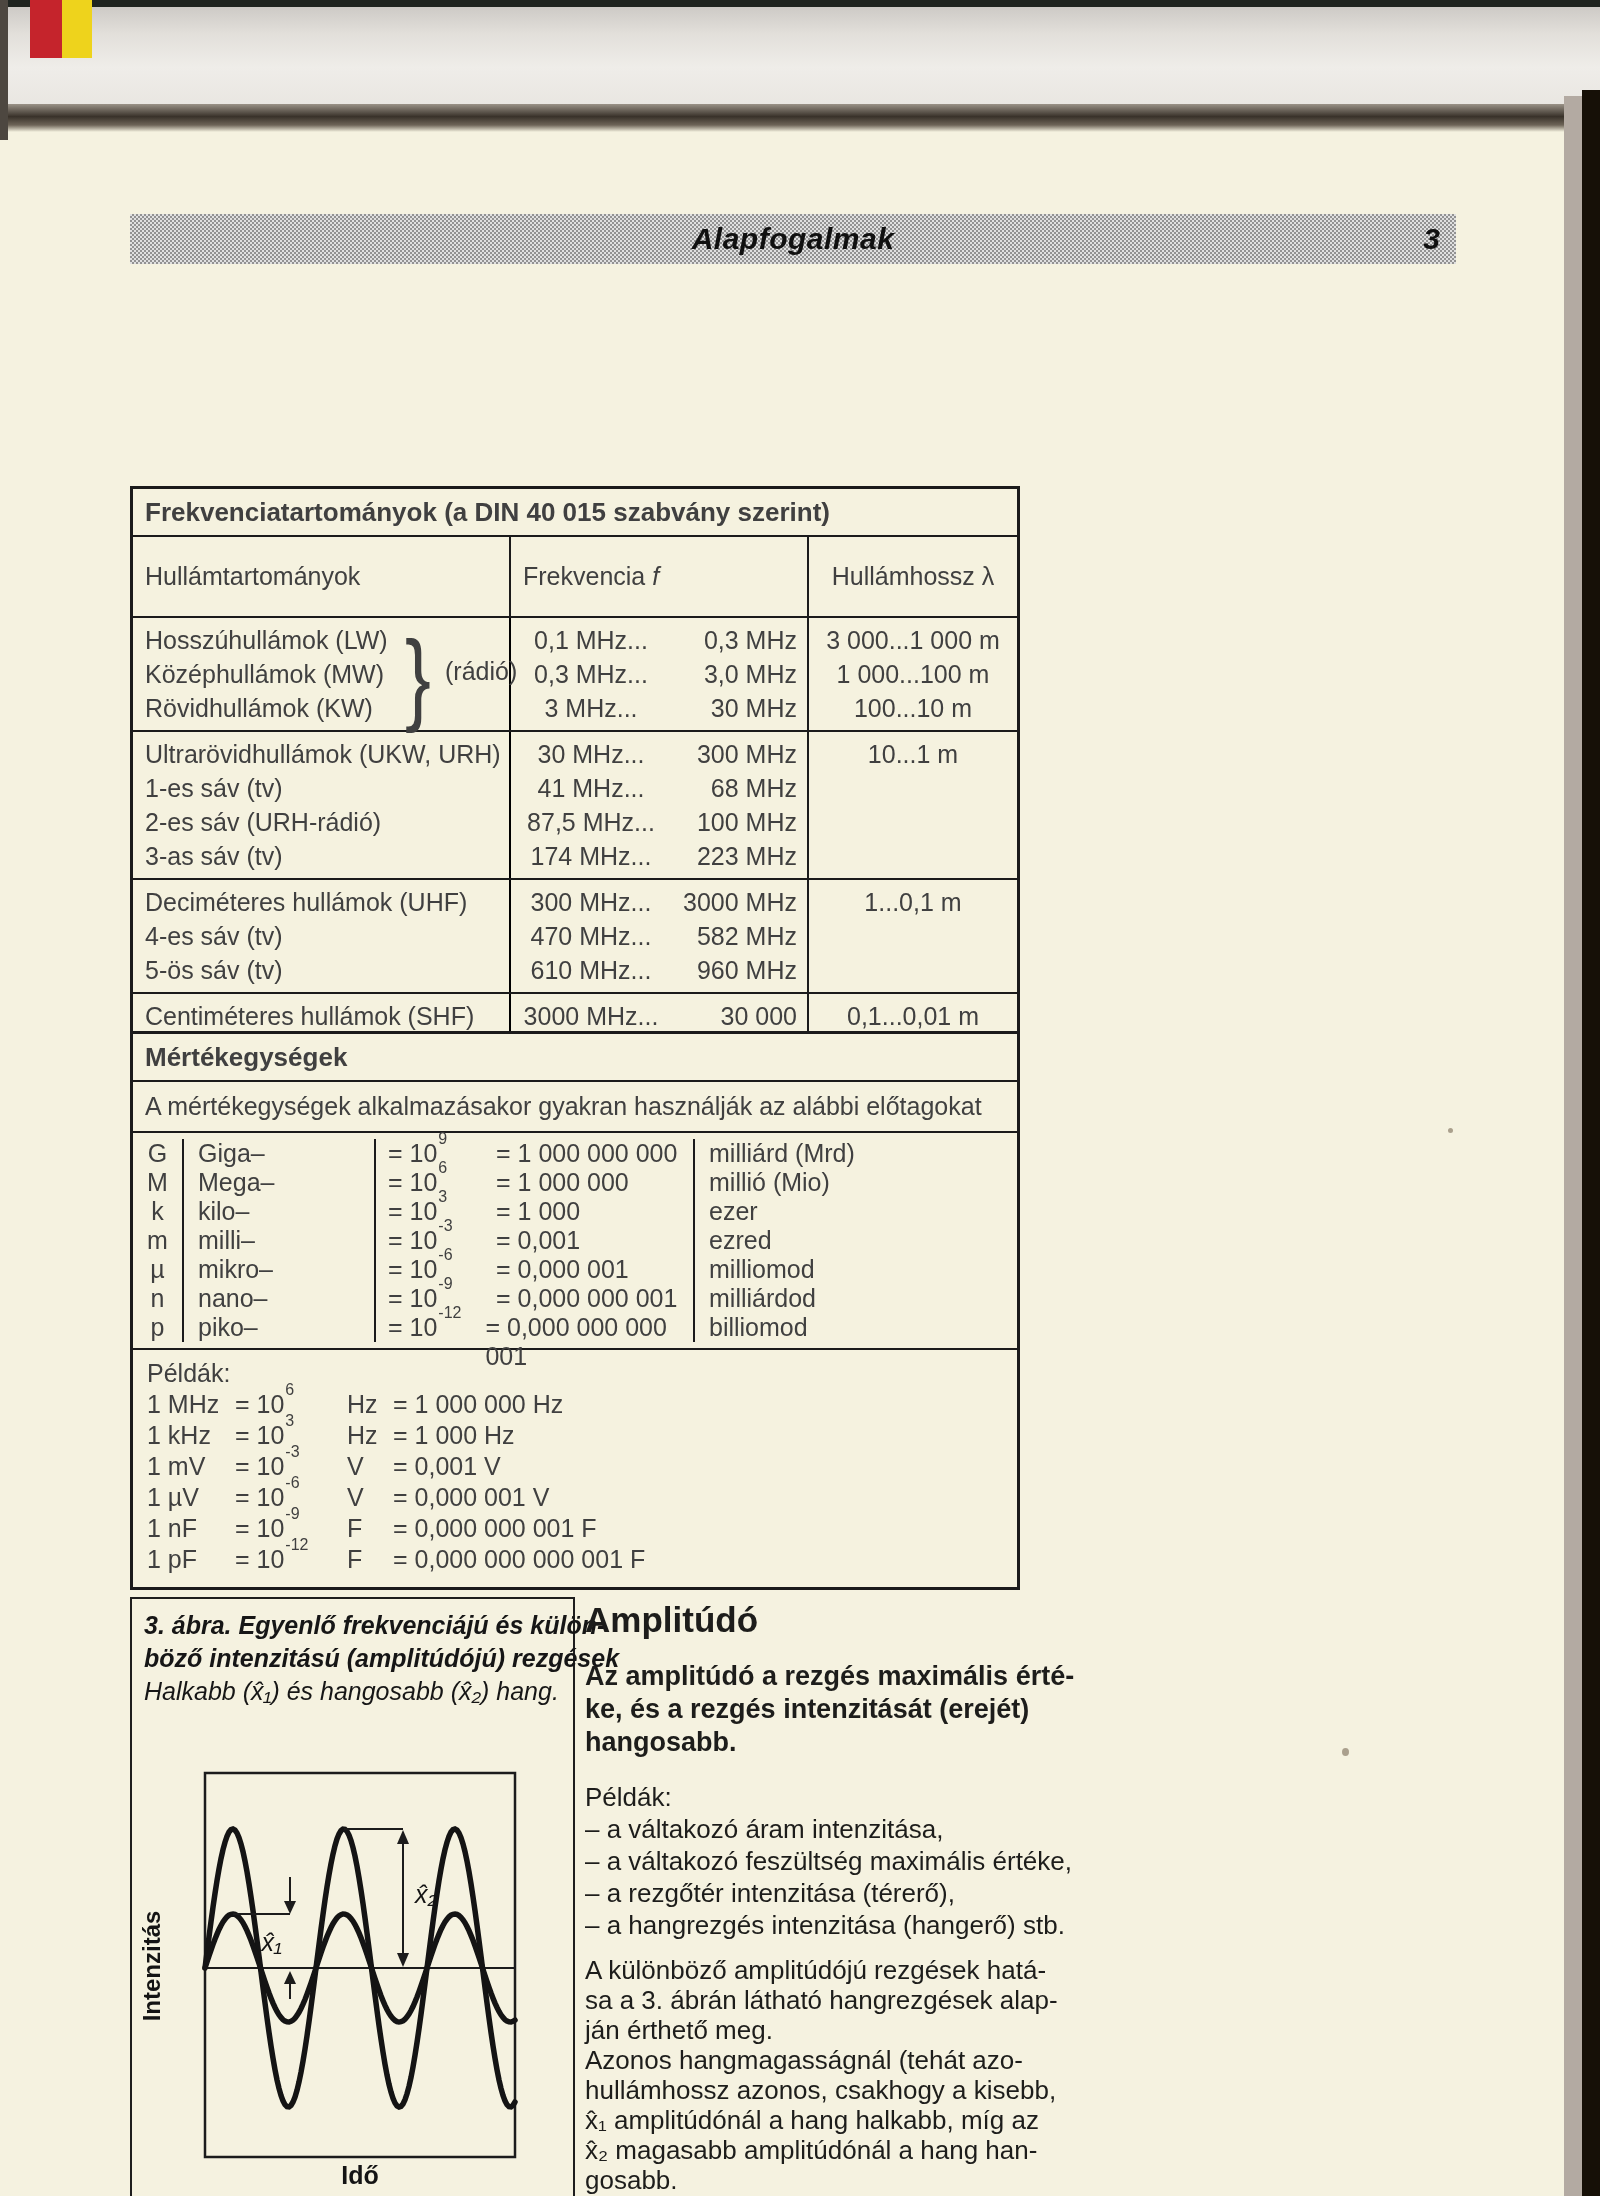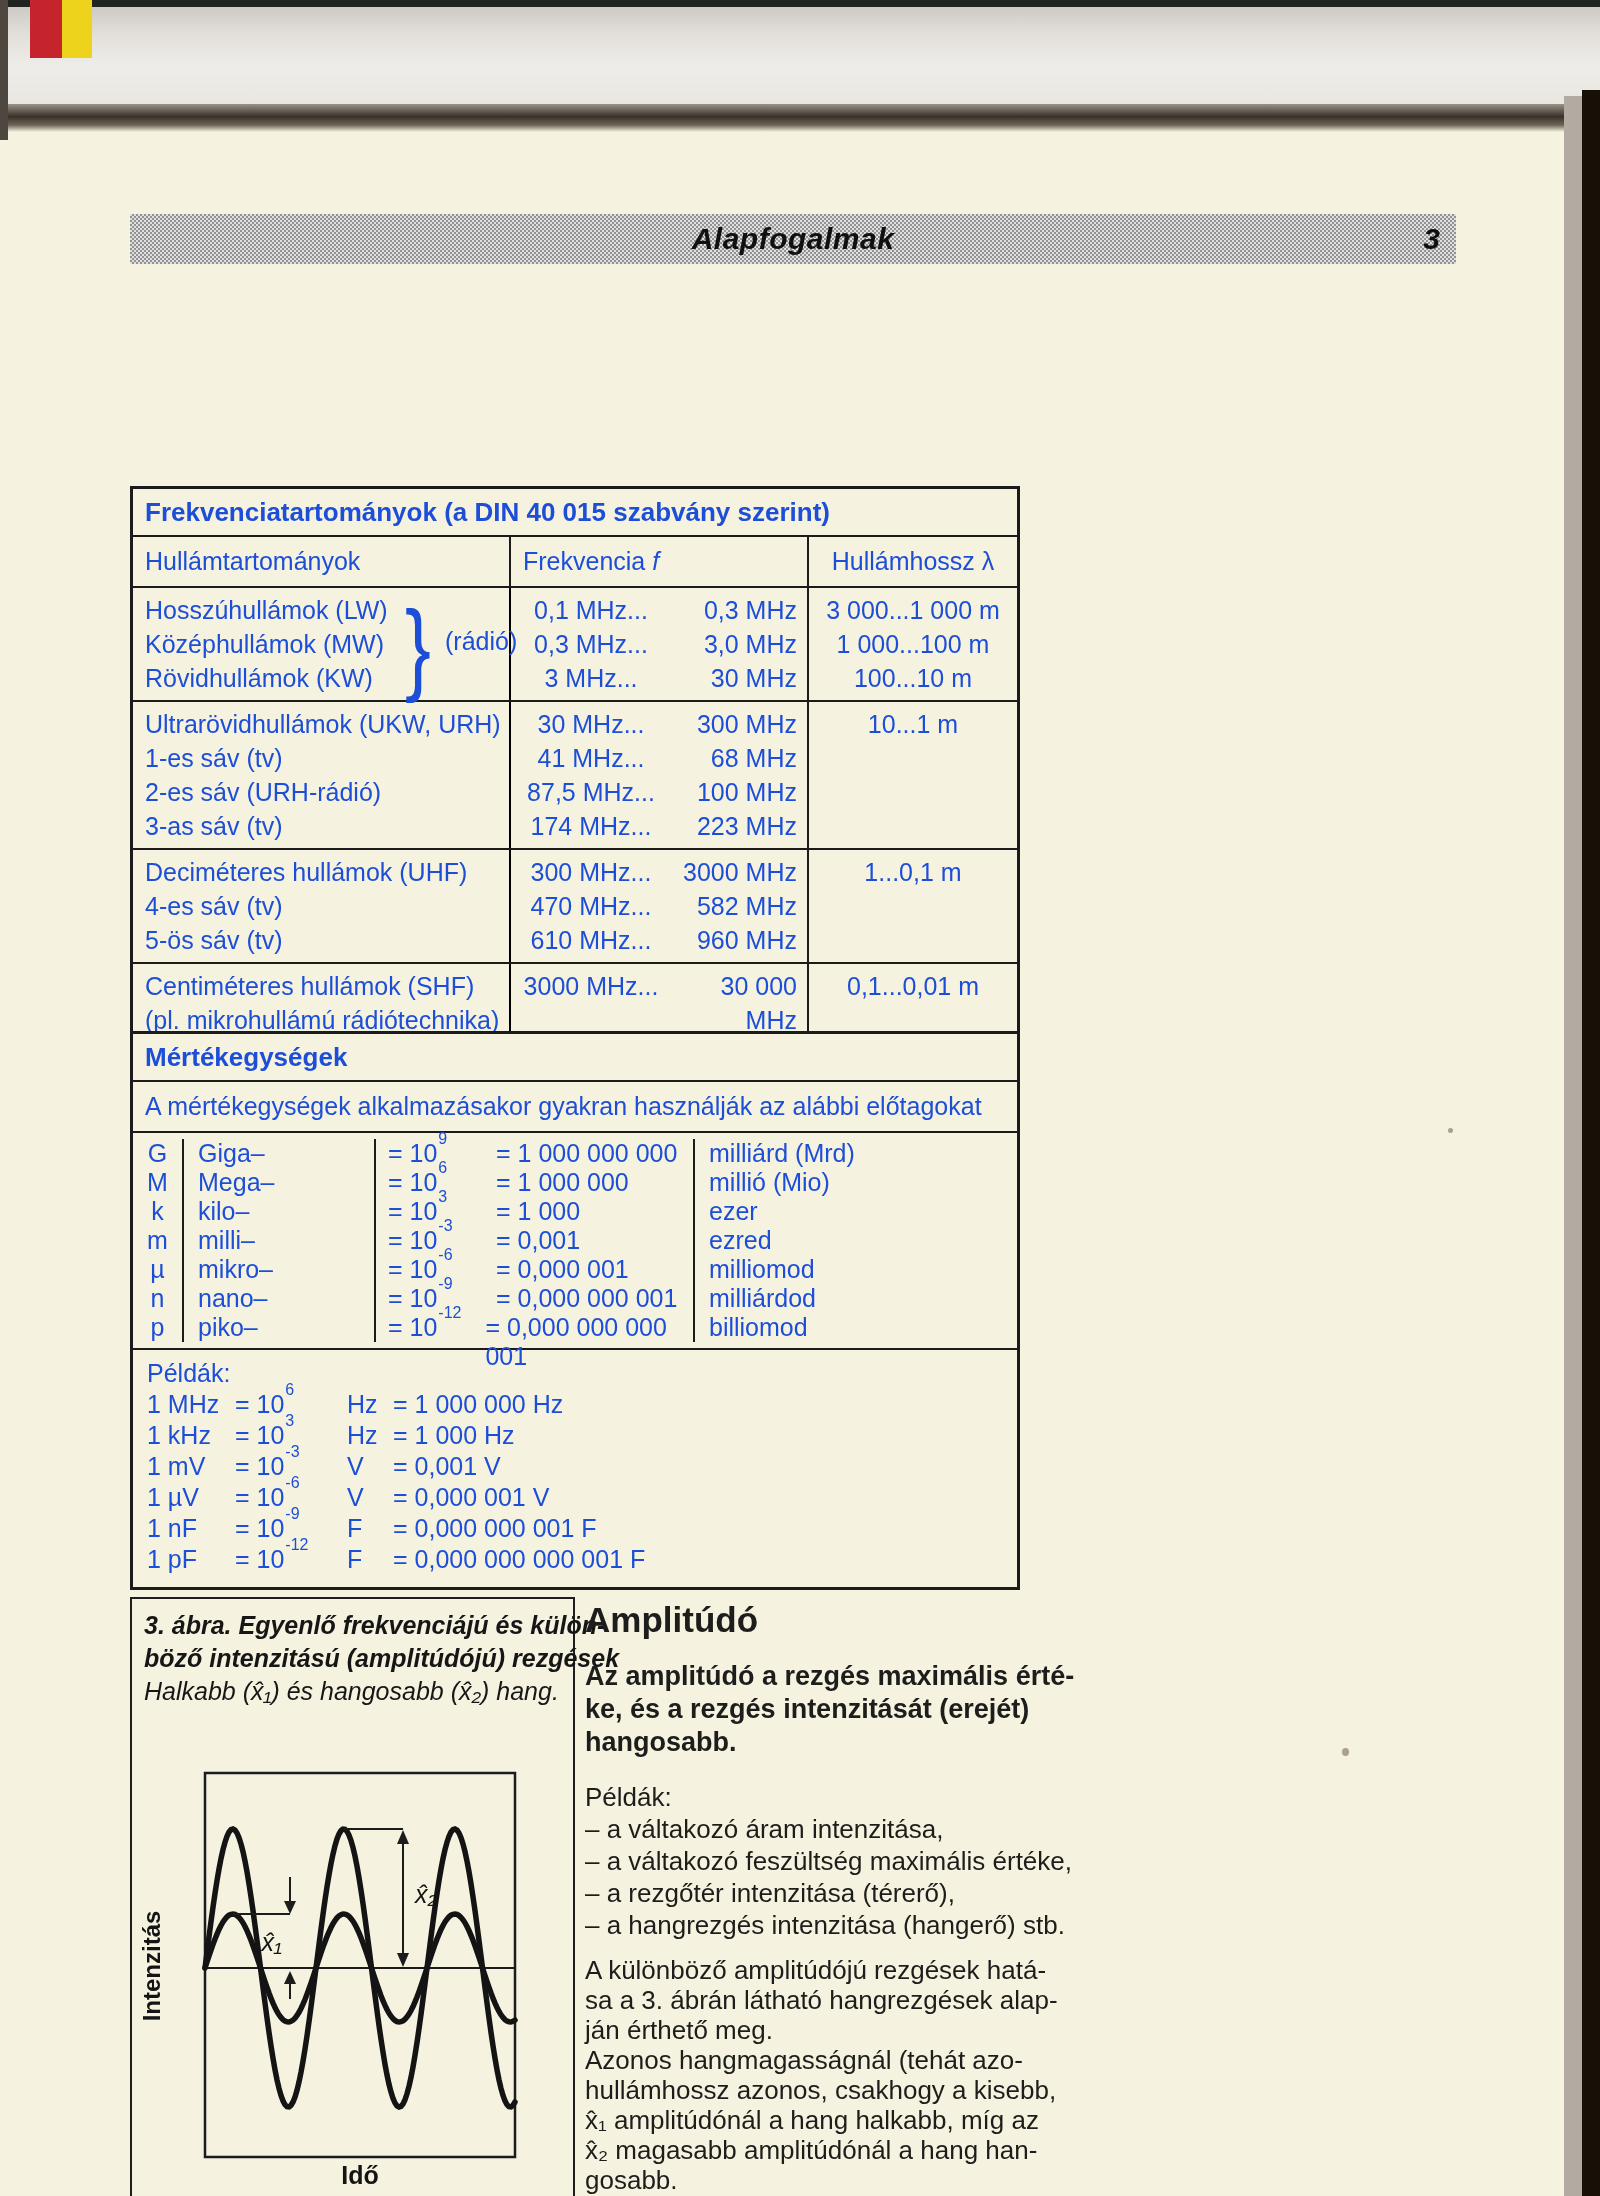--- a/index.html
+++ b/index.html
@@ -29,25 +29,25 @@
   
   .header-band{position:absolute;left:130px;top:214px;width:1326px;height:50px;
     background:#c9c9c9;
     background-image:repeating-conic-gradient(#929292 0% 25%,#e0e0e0 0% 50%);
     background-size:4px 4px;
     display:flex;align-items:center;justify-content:center;}
   .header-title{font-size:30px;font-weight:bold;font-style:italic;color:#101010;letter-spacing:.5px;}
   .page-number{position:absolute;right:16px;top:8px;font-size:30px;font-weight:bold;font-style:italic;color:#101010;}
   
   .stable{position:absolute;left:130px;width:890px;border:3px solid #1b1b1b;background:#f5f2df;
-    box-sizing:border-box;font-size:25px;color:#1d4ed8;}
+    box-sizing:border-box;font-size:25px;color:#404040;}
   .t-title{font-weight:bold;font-size:26px;padding:8px 12px 7px 12px;border-bottom:2px solid #1b1b1b;}
   
   .t1-head{display:flex;border-bottom:2px solid #1b1b1b;}
-  .t1-head .hc{padding:10px 12px;box-sizing:border-box;}
+  .t1-head .hc{padding:25px 12px;box-sizing:border-box;}
   .hc1{width:378px;border-right:2px solid #1b1b1b;}
   .hc2{width:298px;border-right:2px solid #1b1b1b;}
   .hc3{flex:1;text-align:center;}
   .t1-group{display:flex;border-bottom:2px solid #1b1b1b;}
   .t1-group:last-child{border-bottom:none;}
   .gc1{width:378px;border-right:2px solid #000000;box-sizing:border-box;padding:5px 0 5px 12px;position:relative;line-height:34px;}
   .gc2{width:298px;border-right:2px solid #1b1b1b;box-sizing:border-box;padding:5px 10px 5px 0;line-height:34px;}
   .gc3{flex:1;text-align:center;padding:5px 0;line-height:34px;}
   .freq-line{display:flex;}
   .freq-from{width:160px;text-align:center;}

